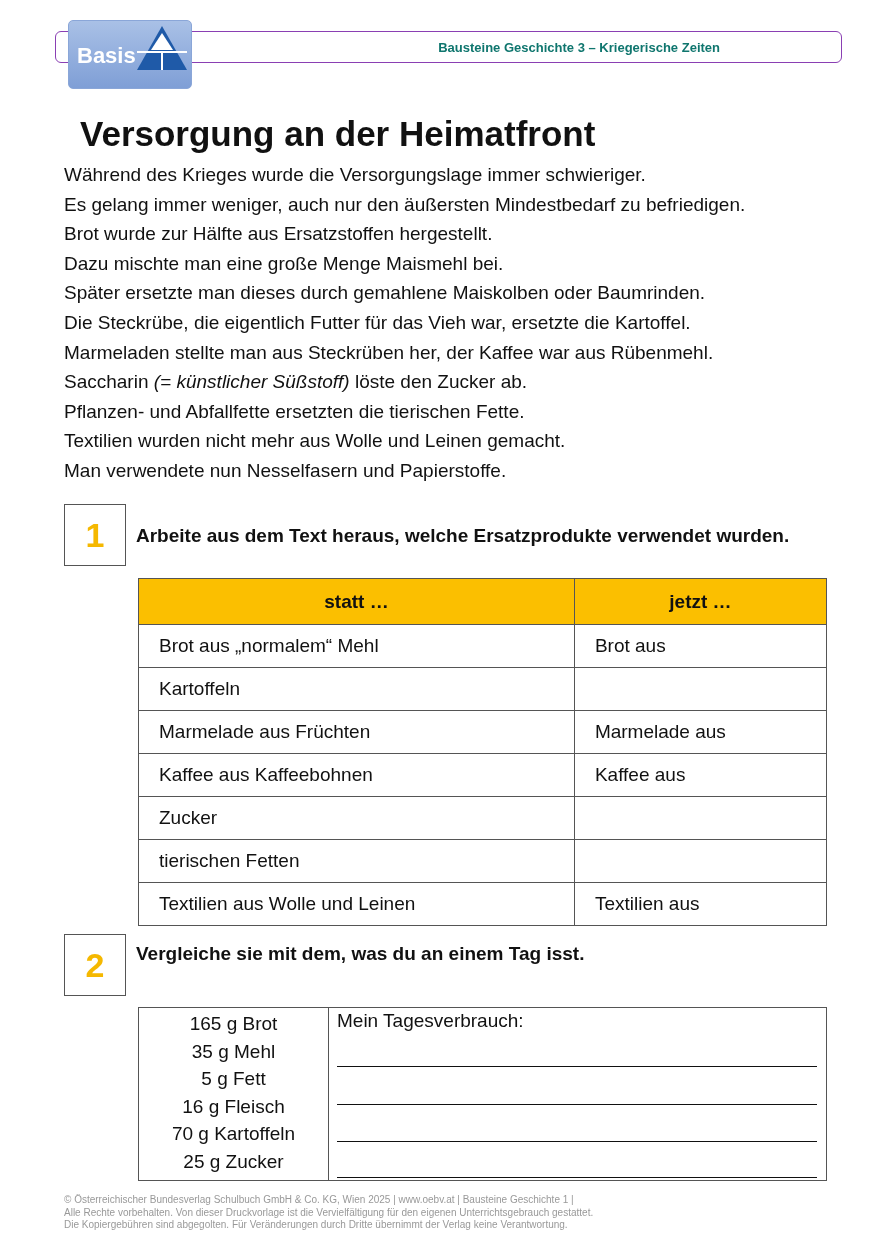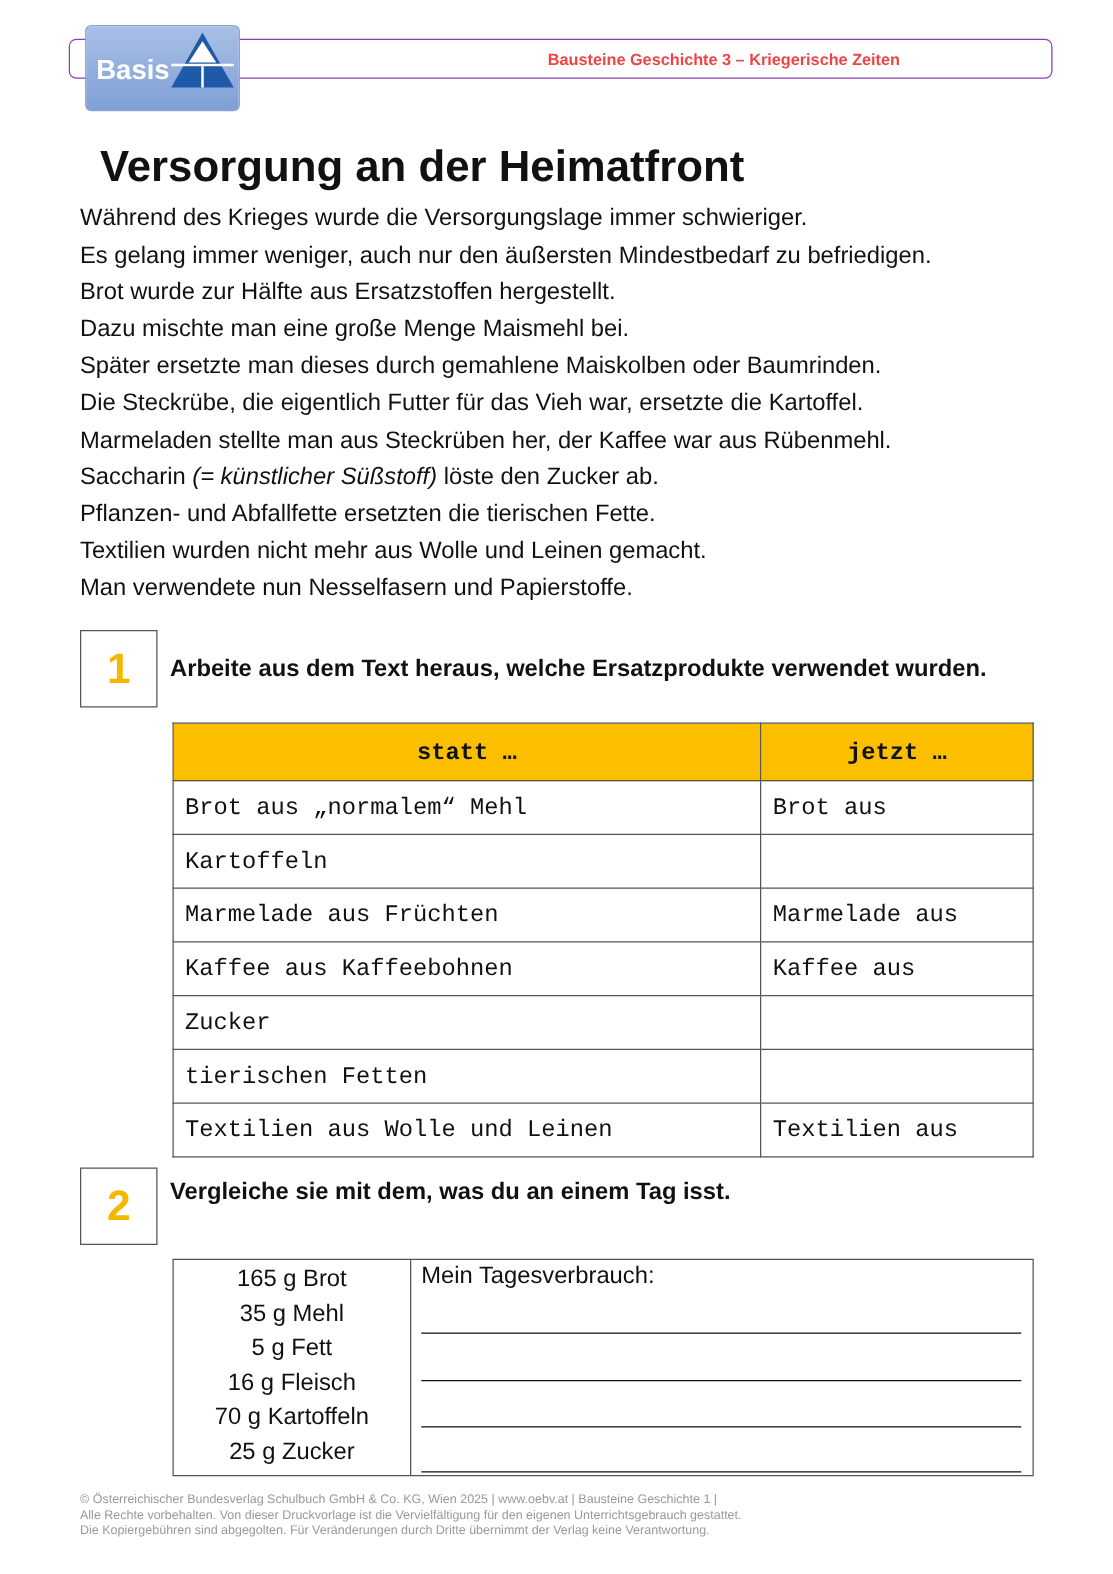--- a/index.html
+++ b/index.html
@@ -1,33 +1,33 @@
 <!DOCTYPE html>
 <html><head>
 <meta charset="utf-8">
 <style>
   html, body { margin: 0; padding: 0; background: #ffffff; }
   body { width: 890px; height: 1259px; position: relative; overflow: hidden;
          font-family: "Liberation Sans", sans-serif; color: #111; }
   .header-frame { position: absolute; left: 55px; top: 31px; width: 787px; height: 32px;
     border: 1.5px solid #8a3fb3; border-radius: 6px; box-sizing: border-box; }
-  .header-title { position: absolute; right: 170px; top: 40px; font-size: 13px; font-weight: bold; color: #ef4444; }
+  .header-title { position: absolute; right: 170px; top: 40px; font-size: 13px; font-weight: bold; color: #0f766e; }
   .logo { position: absolute; left: 68px; top: 20px; width: 124px; height: 69px; border-radius: 5px;
     background: linear-gradient(#a9c0e6, #7f9fd6); border: 1px solid #8aa6d8; box-sizing: border-box; }
   .logo-text { position: absolute; left: 8px; top: 22px; font-size: 22px; font-weight: bold; color: #fff; }
   .logo svg { position: absolute; left: 66px; top: 3px; }
   h1 { position: absolute; left: 64px; top: 98px; margin: 16px; font-size: 35px; font-weight: bold; }
   .intro { position: absolute; left: 64px; top: 160px; font-size: 19px; line-height: 29.6px; }
   .intro div { white-space: nowrap; }
   .task-num { position: absolute; width: 62px; height: 62px; border: 1px solid #555; box-sizing: border-box;
     color: #f5b800; font-size: 34px; font-weight: bold; display: flex; align-items: center; justify-content: center; }
   .task-text { position: absolute; font-size: 19px; font-weight: bold; line-height: 26px; }
-  table.t1 { position: absolute; left: 138px; top: 578px; width: 689px; border-collapse: collapse; font-size: 19px; font-family: Liberation Mono, monospace; }
+  table.t1 { position: absolute; left: 138px; top: 578px; width: 689px; border-collapse: collapse; font-size: 19px; }
   table.t1 th { background: #fbbf00; height: 43px; font-weight: bold; border: 1px solid #555; }
-  table.t1 td { height: 42px; border: 1px solid #555; padding: 0 9px; margin-left: 34px; }
+  table.t1 td { height: 42px; border: 1px solid #555; padding: 0 20px; margin-left: 34px; }
   .t2 { position: absolute; left: 138px; top: 1007px; width: 689px; height: 174px; border: 1px solid #555; box-sizing: border-box; }
   .t2-left { position: absolute; left: 0; top: 0; width: 190px; height: 100%; border-right: 1px solid #555;
     text-align: center; font-size: 19px; line-height: 27.5px; padding-top: 2px; box-sizing: border-box; }
   .t2-right { position: absolute; left: 198px; top: 2px; font-size: 19px; }
   .line { position: absolute; left: 198px; width: 480px; border-bottom: 1.5px solid #111; }
   .footer { position: absolute; left: 64px; top: 1194px; font-size: 10px; line-height: 12.5px; color: #999; }
   .footer a { color: #999; }
 </style>
 </head>
 <body>

